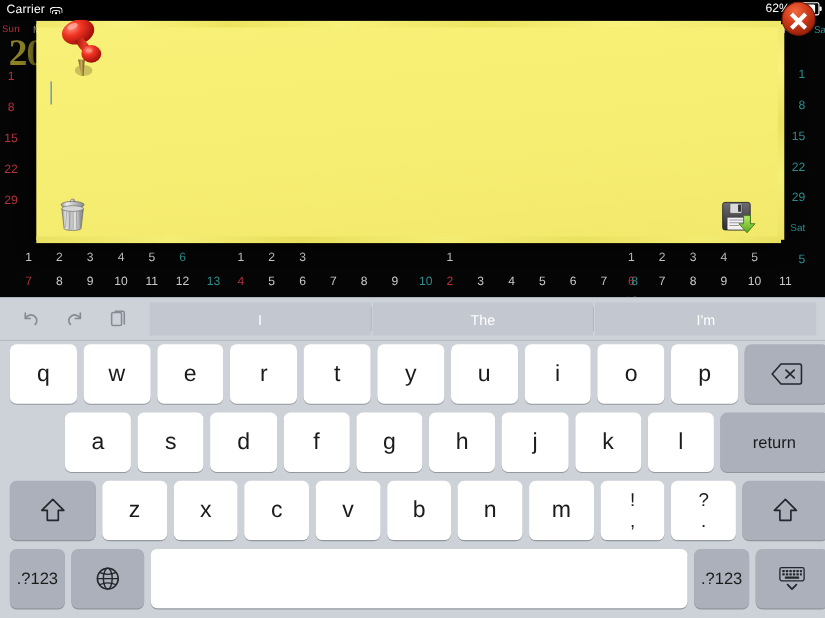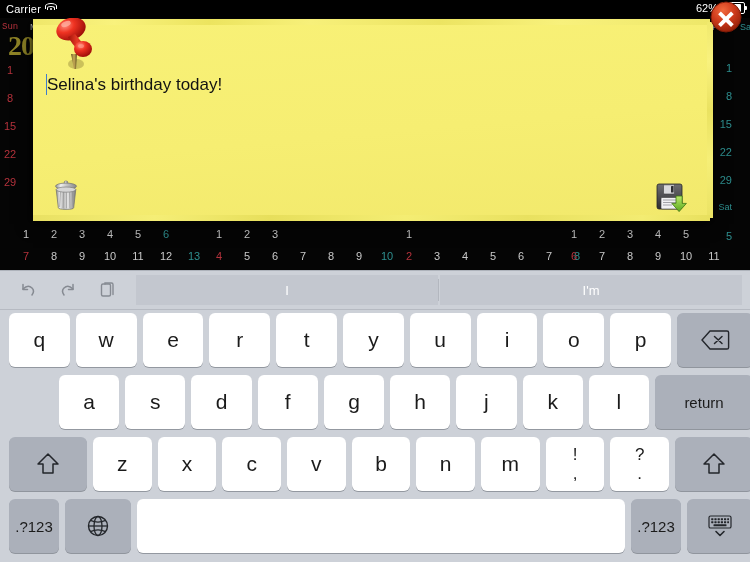--- a/index.html
+++ b/index.html
@@ -9,21 +9,21 @@
     font-family:"Liberation Sans", sans-serif;
     -webkit-font-smoothing:antialiased;
   }
   #root{position:relative;width:750px;height:562px;}
 
   
   .statusbar{
     position:absolute;left:0;top:0;width:750px;height:18px;
     background:#000;color:#fff;font-size:11px;z-index:40;
   }
-  .sb-left{position:absolute;left:6px;top:3px;display:flex;align-items:flex-start;gap:4px;}
+  .sb-left{position:absolute;left:6px;top:3px;display:flex;align-items:flex-end;gap:4px;}
   .sb-carrier{font-size:11px;color:#fff;letter-spacing:.2px;}
   .wifi-ico{display:inline-block;width:11px;height:9px;position:relative;}
   .wifi-ico i{position:absolute;border:1.2px solid #fff;border-bottom:none;border-radius:50% 50% 0 0;left:50%;transform:translateX(-50%);}
   .wifi-ico i:nth-child(1){width:10px;height:5px;top:0;}
   .wifi-ico i:nth-child(2){width:6px;height:3px;top:2.5px;}
   .wifi-ico i:nth-child(3){width:2px;height:2px;top:5px;background:#fff;border-radius:50%;border:none;}
   .sb-time{position:absolute;left:0;right:0;top:3px;text-align:center;font-size:11px;color:#fff;}
   .sb-right{position:absolute;right:5px;top:2px;display:flex;align-items:center;gap:3px;}
   .sb-pct{font-size:11px;color:#fff;}
   .batt{width:22px;height:10px;border:1px solid #fff;border-radius:2px;position:relative;}
@@ -39,21 +39,21 @@
     position:absolute;left:0;top:0;width:750px;height:252px;
     font-family:"Liberation Serif", serif;
     font-size:150px;font-weight:700;color:#1d1d1d;
     letter-spacing:40px;line-height:252px;
     white-space:nowrap;padding-left:120px;box-sizing:border-box;
     user-select:none;
   }
   .cal-year{
     position:absolute;left:8px;top:12px;
     font-family:"Liberation Serif", serif;
-    font-size:28px;font-weight:700;color:#8e8326;letter-spacing:-1px;
+    font-size:34px;font-weight:700;color:#8e8326;letter-spacing:-1px;
   }
   .cal-grid{position:absolute;left:0;top:0;width:750px;height:252px;}
   .cal-month{position:absolute;top:0;width:187px;height:252px;}
   .cal-hdr{position:absolute;top:4px;left:0;width:187px;height:12px;}
   .cal-hdr span{position:absolute;top:0;font-size:9px;}
   .cal-row{position:absolute;left:0;width:187px;height:28px;}
   .cal-cell{position:absolute;top:0;width:22px;text-align:center;font-size:11px;}
   .c-sun{color:#b4323c;}
   .c-sat{color:#2e8f8f;}
   .c-wd{color:#c9c9c9;}
@@ -310,21 +310,20 @@
         <div style="position: absolute; left: 395px; top: 206px;"><span class="c-wd" style="display: inline-block; width: 28px; text-align: center; font-size: 11px;">1</span></div>
         <div style="position: absolute; left: 395px; top: 228px;"><span class="c-sun" style="display: inline-block; width: 28px; text-align: center; font-size: 11px;">2</span><span class="c-wd" style="display: inline-block; width: 28px; text-align: center; font-size: 11px;">3</span><span class="c-wd" style="display: inline-block; width: 28px; text-align: center; font-size: 11px;">4</span><span class="c-wd" style="display: inline-block; width: 28px; text-align: center; font-size: 11px;">5</span><span class="c-wd" style="display: inline-block; width: 28px; text-align: center; font-size: 11px;">6</span><span class="c-wd" style="display: inline-block; width: 28px; text-align: center; font-size: 11px;">7</span><span class="c-sat" style="display: inline-block; width: 28px; text-align: center; font-size: 11px;">8</span></div>
         <div style="position: absolute; left: 560px; top: 206px;"><span class="c-wd" style="display: inline-block; width: 28px; text-align: center; font-size: 11px;">1</span><span class="c-wd" style="display: inline-block; width: 28px; text-align: center; font-size: 11px;">2</span><span class="c-wd" style="display: inline-block; width: 28px; text-align: center; font-size: 11px;">3</span><span class="c-wd" style="display: inline-block; width: 28px; text-align: center; font-size: 11px;">4</span><span class="c-wd" style="display: inline-block; width: 28px; text-align: center; font-size: 11px;">5</span></div>
         <div style="position: absolute; left: 560px; top: 228px;"><span class="c-sun" style="display: inline-block; width: 28px; text-align: center; font-size: 11px;">6</span><span class="c-wd" style="display: inline-block; width: 28px; text-align: center; font-size: 11px;">7</span><span class="c-wd" style="display: inline-block; width: 28px; text-align: center; font-size: 11px;">8</span><span class="c-wd" style="display: inline-block; width: 28px; text-align: center; font-size: 11px;">9</span><span class="c-wd" style="display: inline-block; width: 28px; text-align: center; font-size: 11px;">10</span><span class="c-wd" style="display: inline-block; width: 28px; text-align: center; font-size: 11px;">11</span><span class="c-sat" style="display: inline-block; width: 28px; text-align: center; font-size: 11px;">12</span></div>
       </div>
   </div>
 
   <div class="note">
     <div class="note-tear-r"></div>
     <div class="caret"></div>
-    <div class="note-text">Selina's birthday today!</div>
 
     <div class="pin">
       <svg width="56" height="62" viewBox="0 0 56 62">
         <defs>
           <radialGradient id="pinHead" cx="35%" cy="28%" r="72%">
             <stop offset="0%" stop-color="#ff8a7a"></stop>
             <stop offset="42%" stop-color="#ef3322"></stop>
             <stop offset="100%" stop-color="#a2100a"></stop>
           </radialGradient>
           <linearGradient id="pinNeck" x1="0" y1="0" x2="1" y2="0">
@@ -439,20 +438,21 @@
         </span>
         <span class="sg-tool">
           <svg width="20" height="20" viewBox="0 0 20 20">
               <rect x="3.5" y="4" width="9" height="12" rx="1.5" fill="none" stroke="#5b6068" stroke-width="1.4"></rect>
               <path d="M7 4 v-1 h6.5 a1.5 1.5 0 0 1 1.5 1.5 v10" fill="none" stroke="#5b6068" stroke-width="1.4" stroke-linecap="round"></path>
             </svg>
         </span>
       </div>
       <div class="sg-slots" id="sg-slots">
           <div class="sg-slot sep">I</div>
+          <div class="sg-slot sep">The</div>
           <div class="sg-slot">I'm</div>
         </div>
     </div>
 
     <div class="krow r1" id="krow1">
         <div class="key flex">q</div>
         <div class="key flex">w</div>
         <div class="key flex">e</div>
         <div class="key flex">r</div>
         <div class="key flex">t</div>

